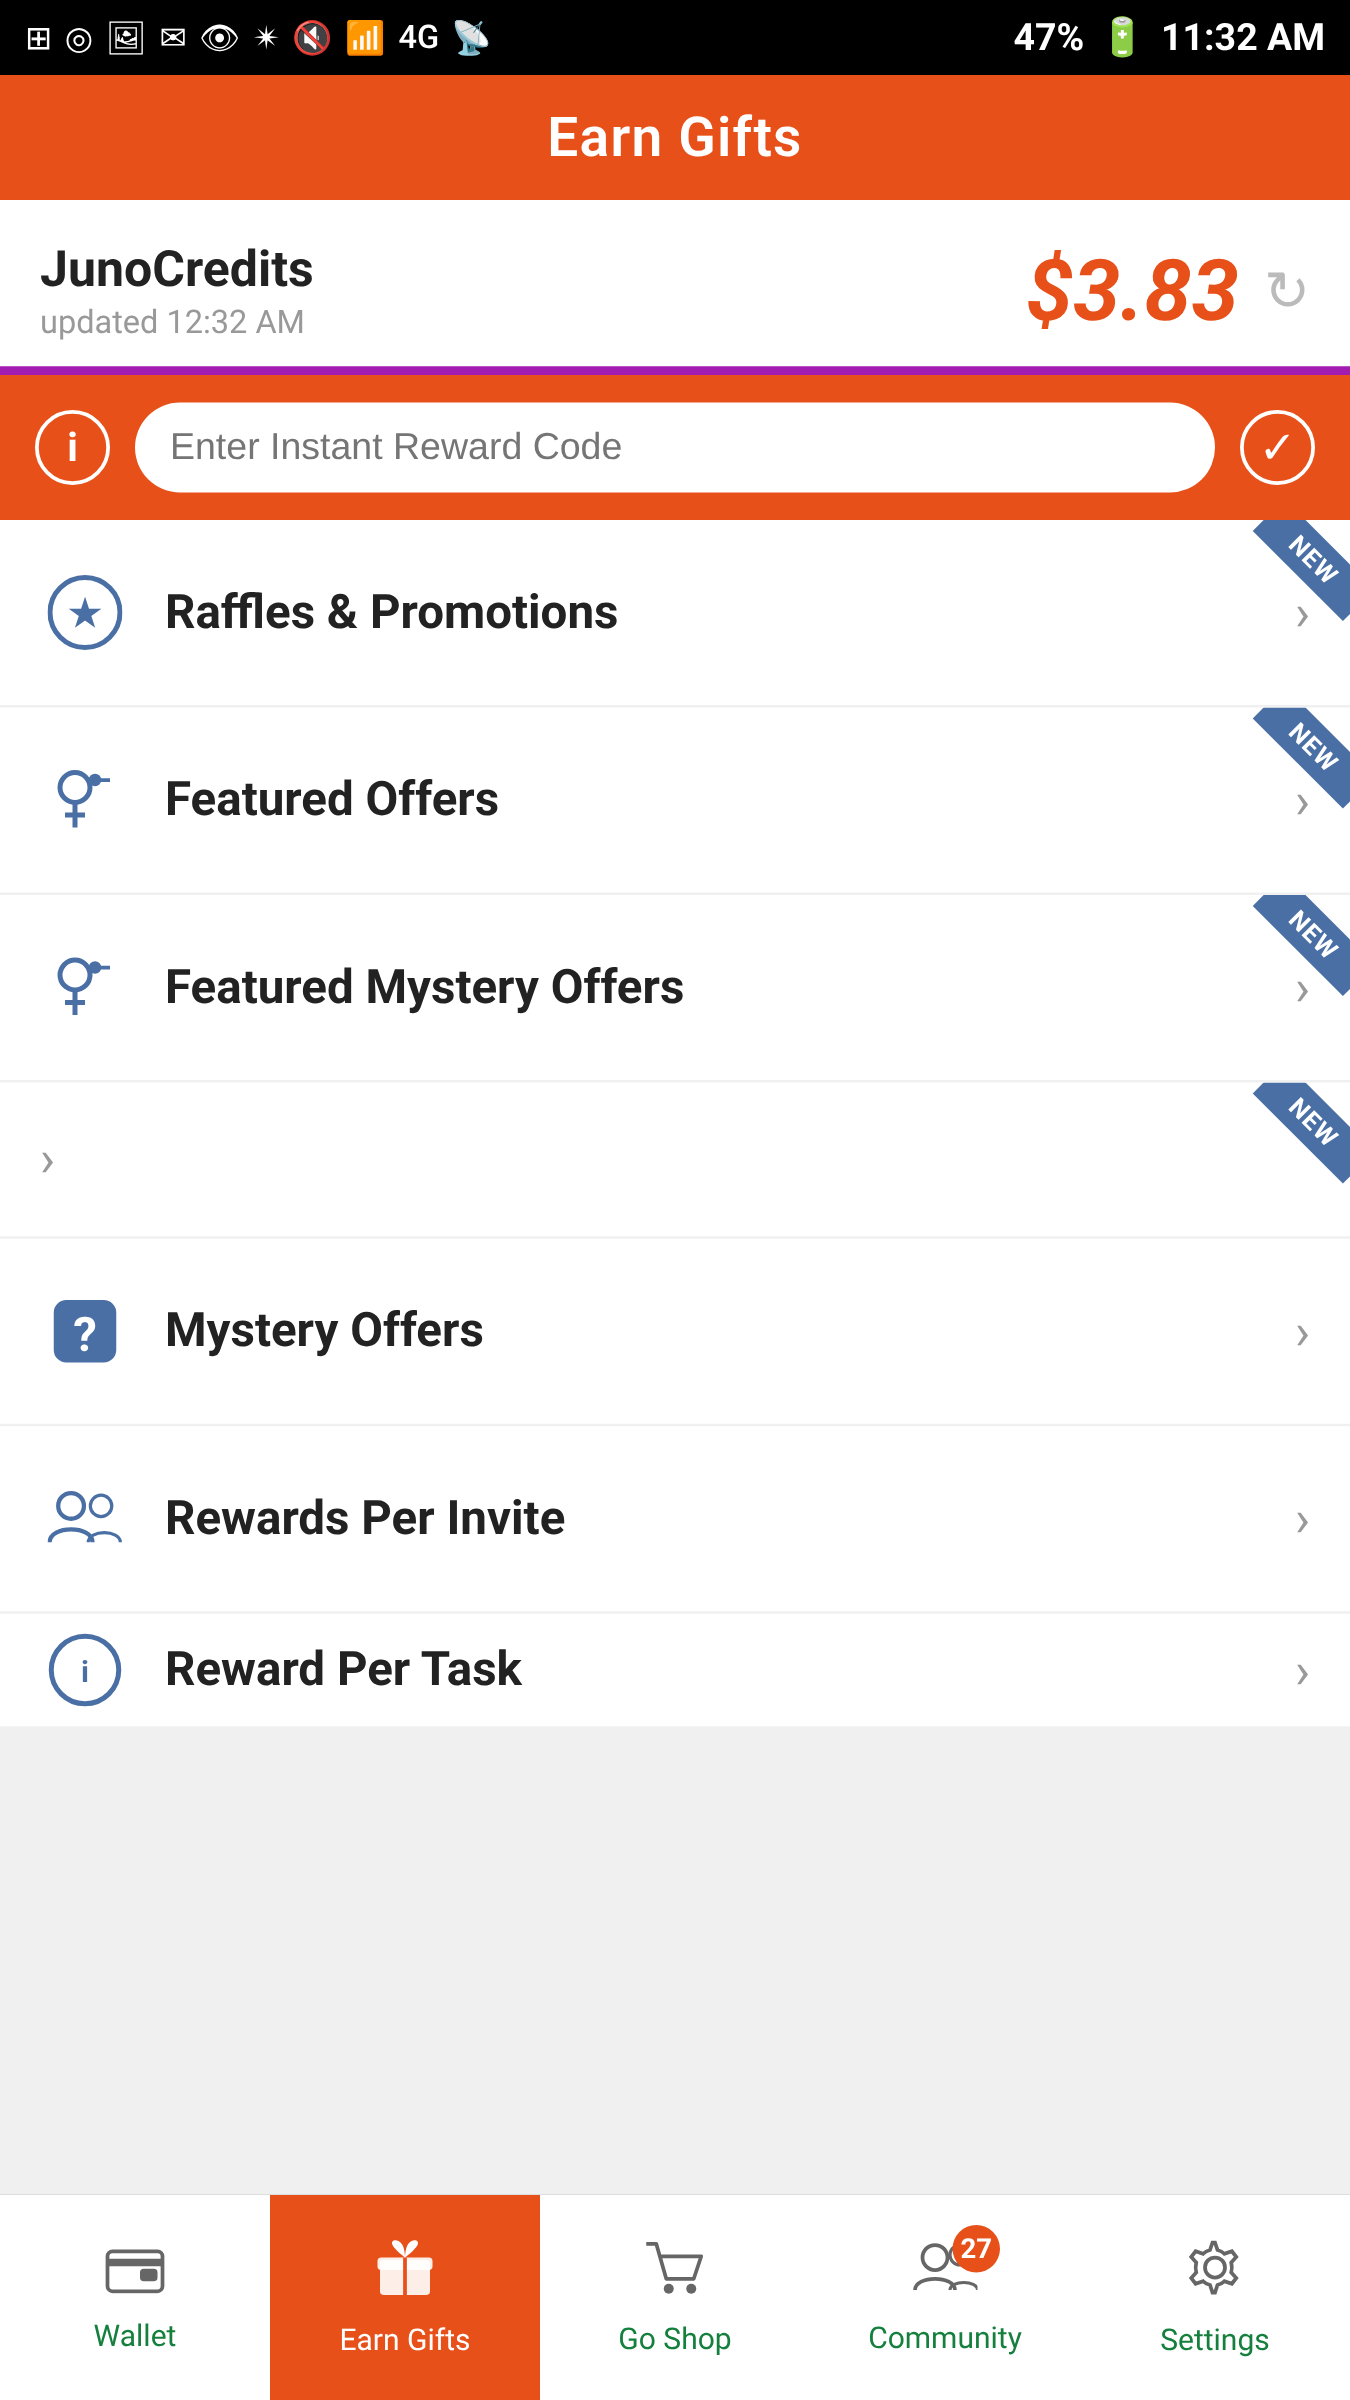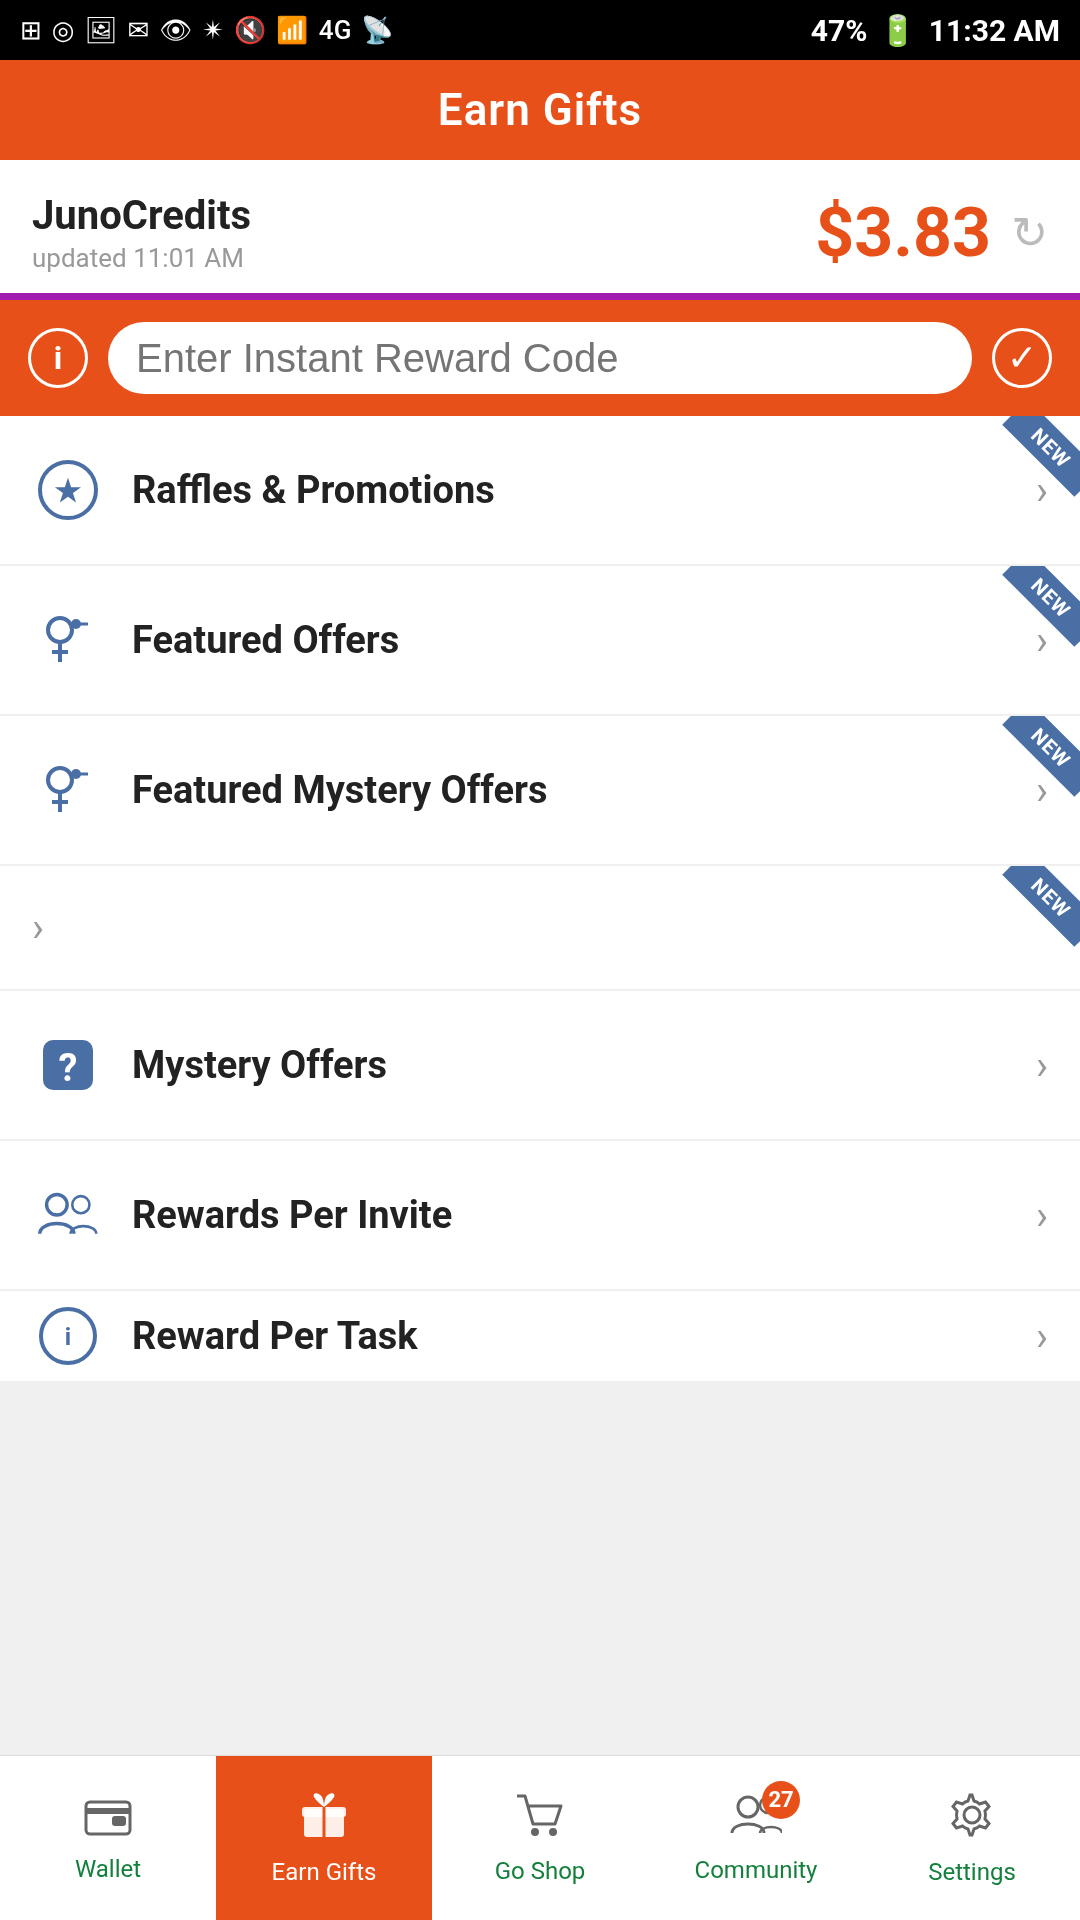--- a/index.html
+++ b/index.html
@@ -79,20 +79,21 @@
     }
     .credits-right {
       display: flex;
       align-items: center;
       gap: 20px;
     }
     .credits-amount {
       font-size: 68px;
       font-weight: 700;
       color: #e8501a;
+      font-style: italic;
     }
     .refresh-icon {
       font-size: 44px;
       color: #bbb;
       cursor: pointer;
     }
 
     
     .reward-bar {
       background: #e8501a;
@@ -114,21 +115,21 @@
       font-weight: 700;
       flex-shrink: 0;
     }
     .reward-input {
       flex: 1;
       height: 72px;
       border-radius: 40px;
       border: none;
       background: #fff;
       padding: 0 28px;
-      font-size: 40px;
+      font-size: 30px;
       color: #bbb;
       outline: none;
     }
     .check-circle {
       width: 60px;
       height: 60px;
       border: 3px solid #fff;
       border-radius: 50%;
       display: flex;
       align-items: center;
@@ -301,21 +302,21 @@
   </div>
 </div>
 
 <div class="header">
   <span class="header-title">Earn Gifts</span>
 </div>
 
 <div class="credits-section">
   <div class="credits-left">
     <div class="credits-title">JunoCredits</div>
-    <div class="credits-updated">updated 11:01 AM</div>
+    <div class="credits-updated">updated 12:32 AM</div>
   </div>
   <div class="credits-right">
     <span class="credits-amount">$3.83</span>
     <span class="refresh-icon">↻</span>
   </div>
 </div>
 
 <div class="reward-bar">
   <div class="info-circle">
     <span>i</span>

